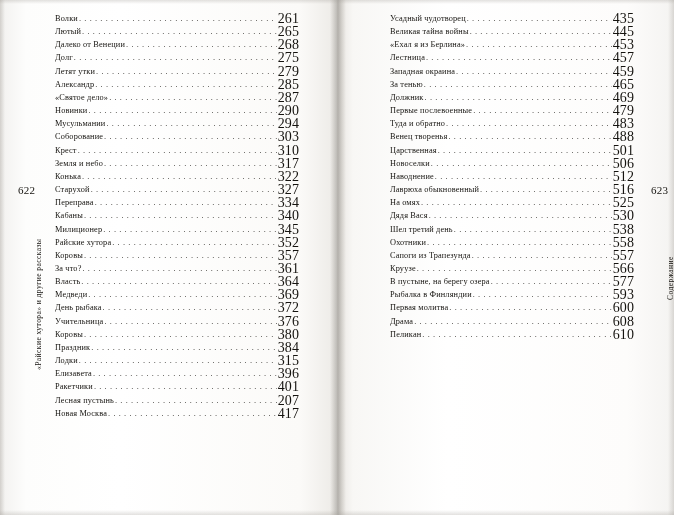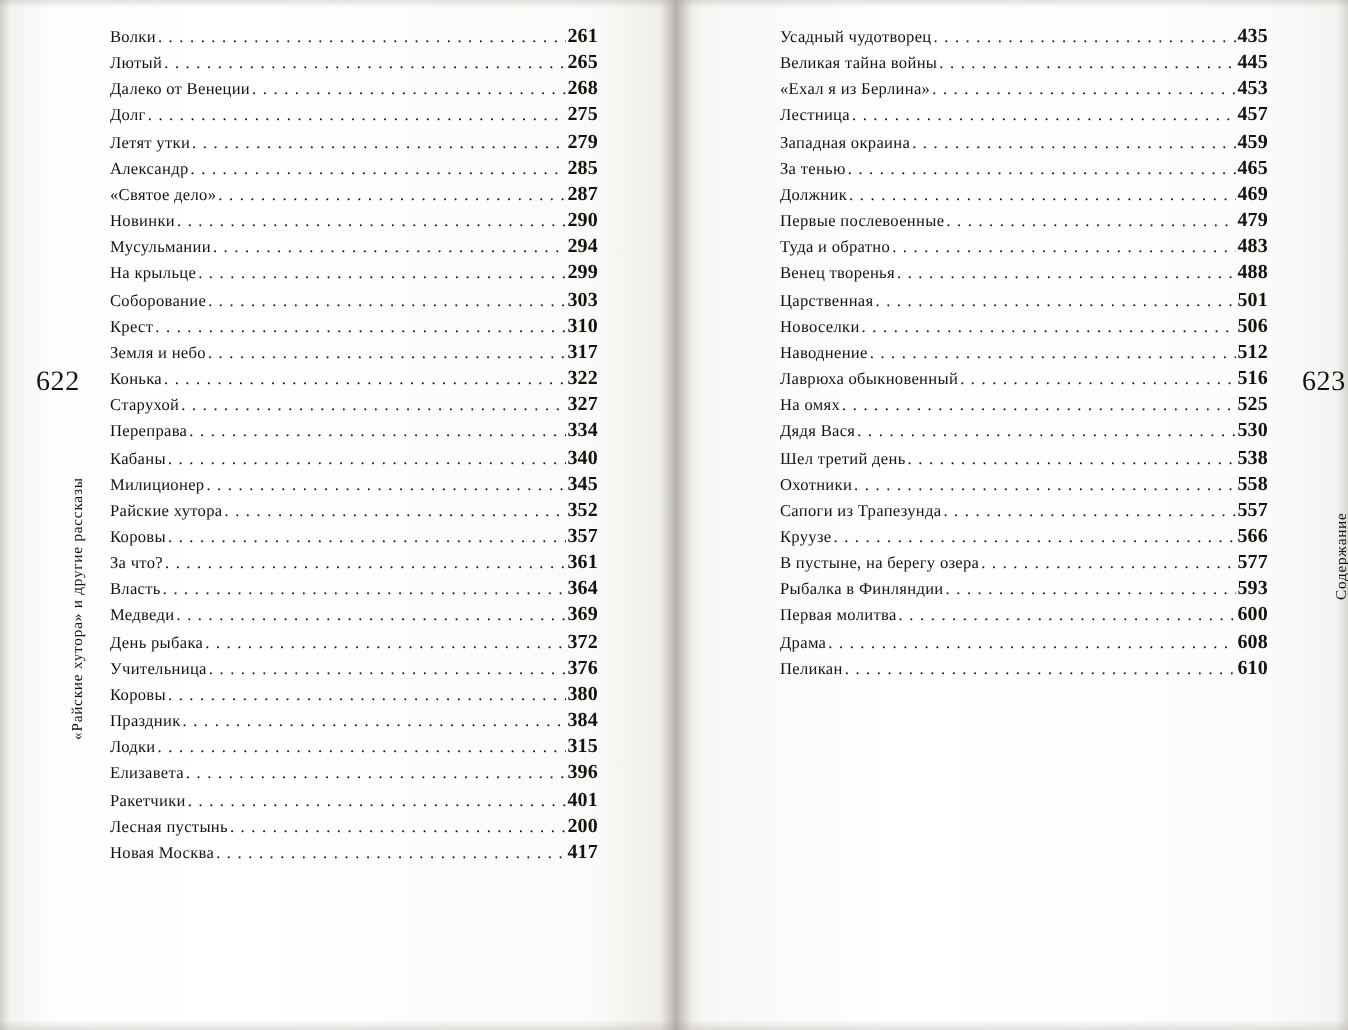--- a/index.html
+++ b/index.html
@@ -91,32 +91,31 @@
     position: absolute;
     left: 0;
     bottom: 0px;
     font-size: 8.3px;
     letter-spacing: 0.6px;
     color: #15130f;
     white-space: nowrap;
   }
   .toc-page {
     flex: 0 0 auto;
-    font-size: 10px;
+    font-size: 14px;
     letter-spacing: 0.1px;
-    font-weight: bold;
   }
 
   
   .margin-block {
     position: absolute;
     color: #15130f;
   }
   .folio {
-    font-size: 14px;
+    font-size: 11px;
     letter-spacing: 0.3px;
   }
   .folio-left {
     left: 18px;
     top: 184px;
   }
   .folio-right {
     left: 651px;
     top: 184px;
   }
@@ -189,25 +188,20 @@
         <span class="toc-title">Новинки</span>
         <span class="toc-leader"></span>
         <span class="toc-page">290</span>
       </div>
       <div class="toc-entry">
         <span class="toc-title">Мусульмании</span>
         <span class="toc-leader"></span>
         <span class="toc-page">294</span>
       </div>
       <div class="toc-entry">
-        <span class="toc-title">На крыльце</span>
-        <span class="toc-leader"></span>
-        <span class="toc-page">299</span>
-      </div>
-      <div class="toc-entry">
         <span class="toc-title">Соборование</span>
         <span class="toc-leader"></span>
         <span class="toc-page">303</span>
       </div>
       <div class="toc-entry">
         <span class="toc-title">Крест</span>
         <span class="toc-leader"></span>
         <span class="toc-page">310</span>
       </div>
       <div class="toc-entry">
@@ -296,21 +290,21 @@
         <span class="toc-page">396</span>
       </div>
       <div class="toc-entry">
         <span class="toc-title">Ракетчики</span>
         <span class="toc-leader"></span>
         <span class="toc-page">401</span>
       </div>
       <div class="toc-entry">
         <span class="toc-title">Лесная пустынь</span>
         <span class="toc-leader"></span>
-        <span class="toc-page">200</span>
+        <span class="toc-page">207</span>
       </div>
       <div class="toc-entry">
         <span class="toc-title">Новая Москва</span>
         <span class="toc-leader"></span>
         <span class="toc-page">417</span>
       </div>
     </div>
   <div class="toc-col right" id="right-col">
       <div class="toc-entry">
         <span class="toc-title">Усадный чудотворец</span>

